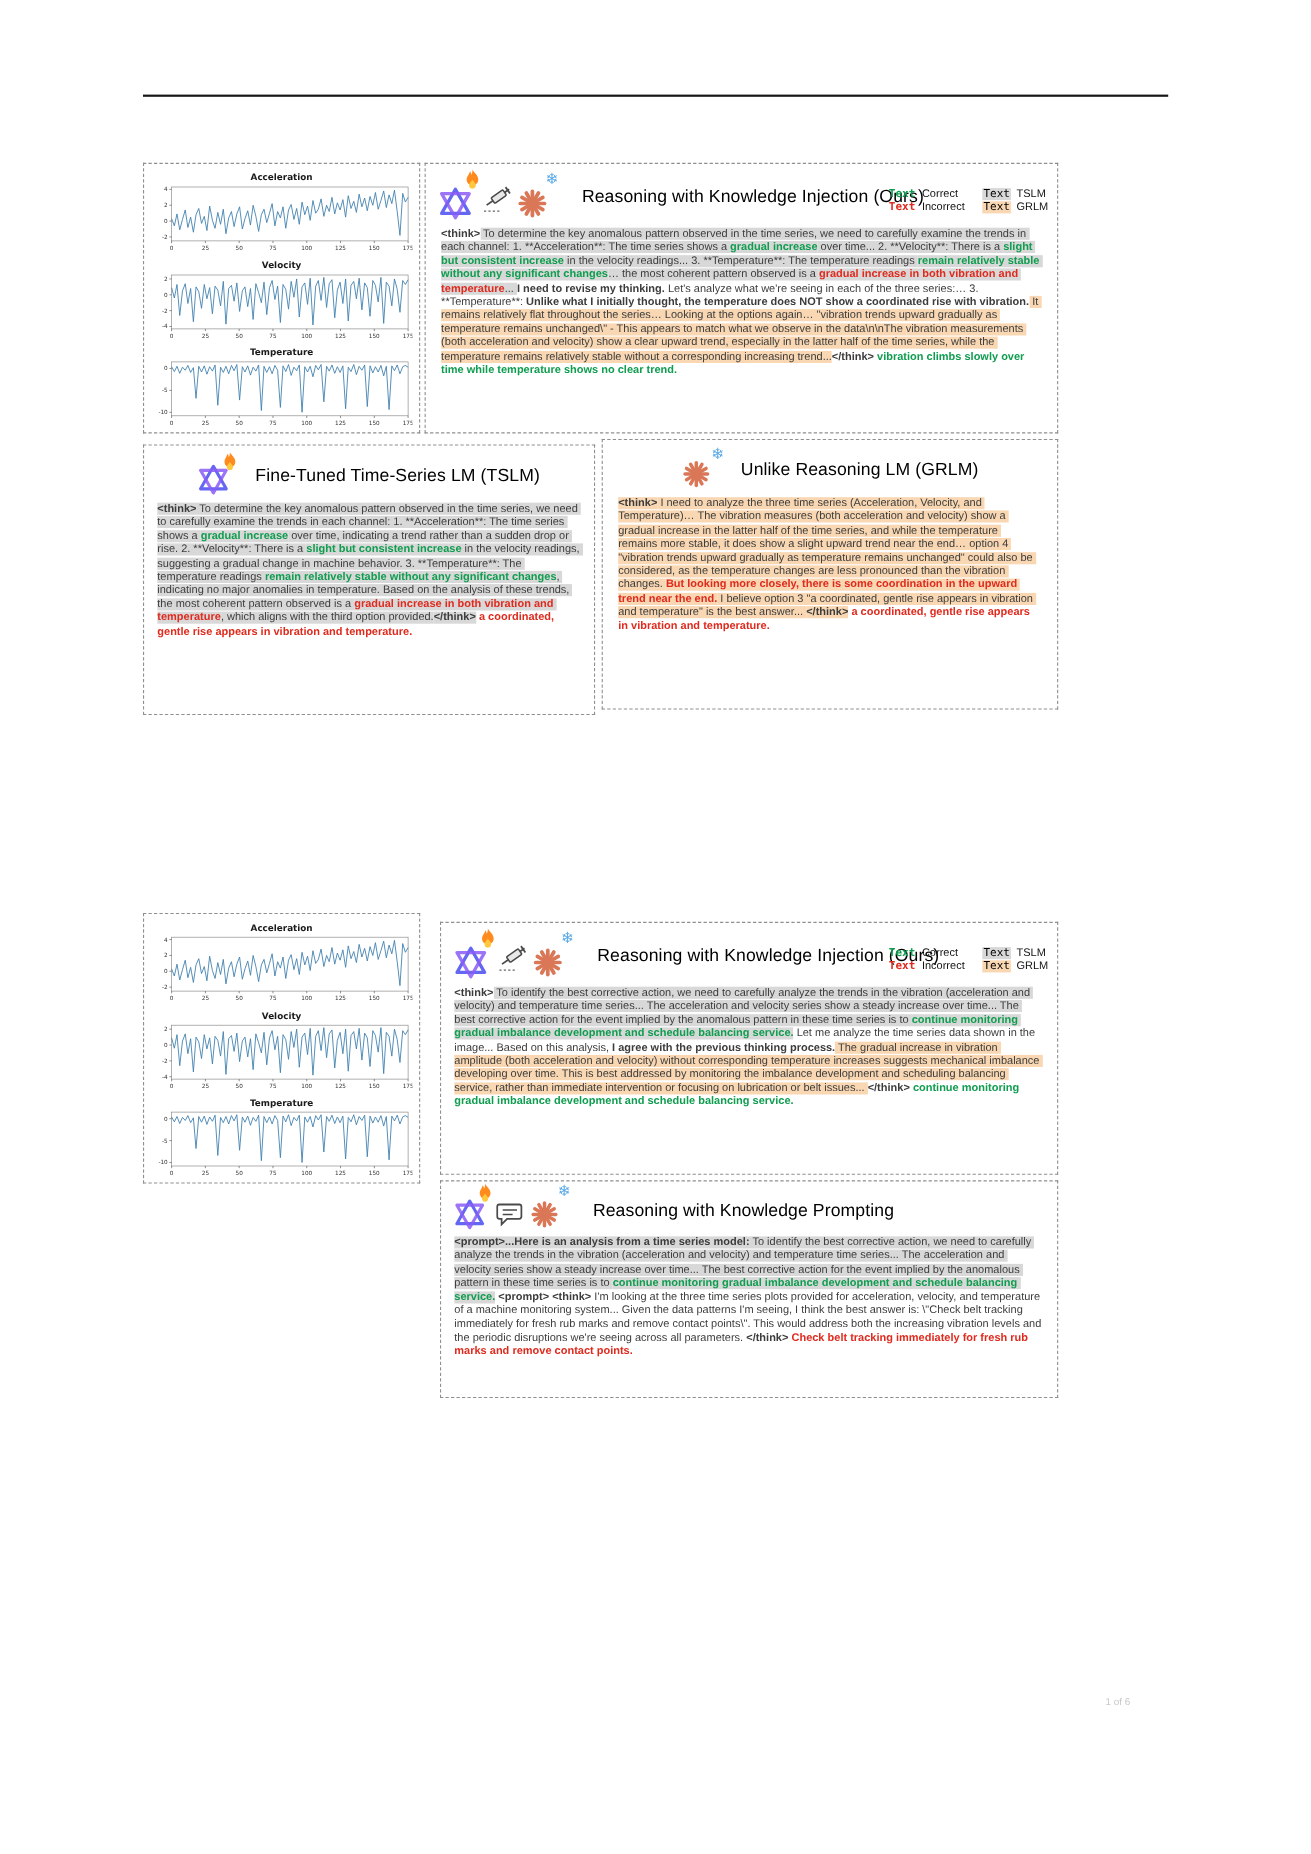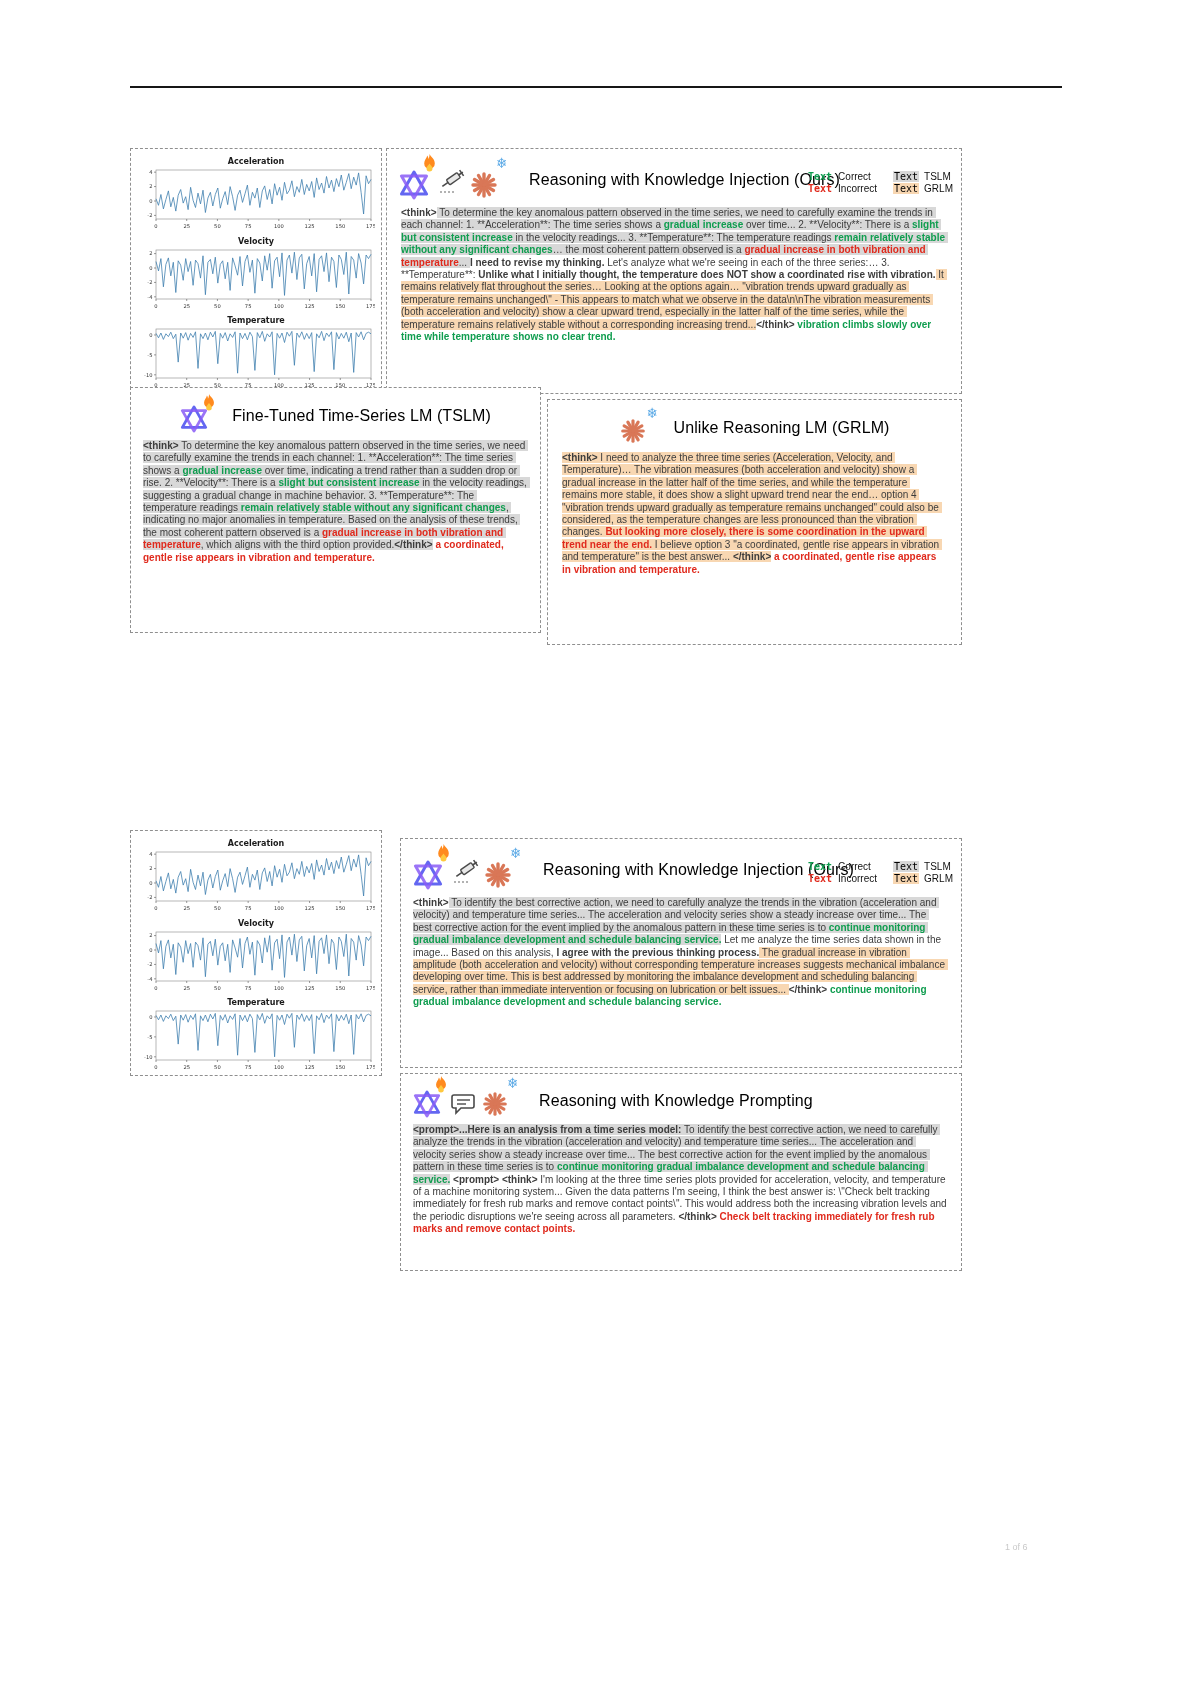--- a/index.html
+++ b/index.html
@@ -197,21 +197,21 @@
           </span>
         <span class="legend-item">
             <span class="legend-sample s-o">Text</span>
             <span class="legend-label">GRLM</span>
           </span>
       </span>
     </div>
     <div class="rtext" style="width:545px;margin:2px 0 0 14px"><span class="s-b">&lt;think&gt;</span><span class="s-g"> To determine the key anomalous pattern observed in the time series, we need to carefully examine the trends in each channel: 1. **Acceleration**: The time series shows a </span><span class="s-g s-green s-b">gradual increase</span><span class="s-g"> over time... 2. **Velocity**: There is a </span><span class="s-g s-green s-b">slight but consistent increase</span><span class="s-g"> in the velocity readings... 3. **Temperature**: The temperature readings </span><span class="s-g s-green s-b">remain relatively stable without any significant changes</span><span class="s-g">… the most coherent pattern observed is a </span><span class="s-g s-red s-b">gradual increase in both vibration and temperature</span><span class="s-g">... </span><span class="s-b">I need to revise my thinking.</span><span> Let's analyze what we're seeing in each of the three series:… 3. **Temperature**: </span><span class="s-b">Unlike what I initially thought, the temperature does NOT show a coordinated rise with vibration.</span><span class="s-o"> It remains relatively flat throughout the series… Looking at the options again… "vibration trends upward gradually as temperature remains unchanged\" - This appears to match what we observe in the data\n\nThe </span><span class="s-o">vibration measurements (both acceleration and velocity) show a clear upward trend, especially in the latter half of the time series, while the temperature remains relatively stable without a corresponding increasing trend...</span><span class="s-b">&lt;/think&gt;</span><span> </span><span class="s-green s-b">vibration climbs slowly over time while temperature shows no clear trend.</span></div>
   </div>
 
-  <div class="fig-panel" style="left:130px;top:387px;width:411px;height:246px">
+  <div class="fig-panel" style="left:130px;top:404px;width:411px;height:246px">
     <div class="panel-header hdr-center">
       <span class="icons" style="width:40px;height:40px">
         <span class="abs" style="left:0;top:9px">
           <svg width="28" height="28" viewBox="0 0 30 30">
               <polygon points="15,2 27.5,24 2.5,24" fill="none" stroke="#5b5ff0" stroke-width="3" stroke-linejoin="round" opacity="0.95"></polygon>
               <polygon points="15,28 2.5,6 27.5,6" fill="none" stroke="#8a5cf6" stroke-width="3" stroke-linejoin="round" opacity="0.85"></polygon>
             </svg>
         </span>
         <span class="abs" style="left:22px;top:-2px">
           <svg width="14" height="17" viewBox="0 0 15 18">

